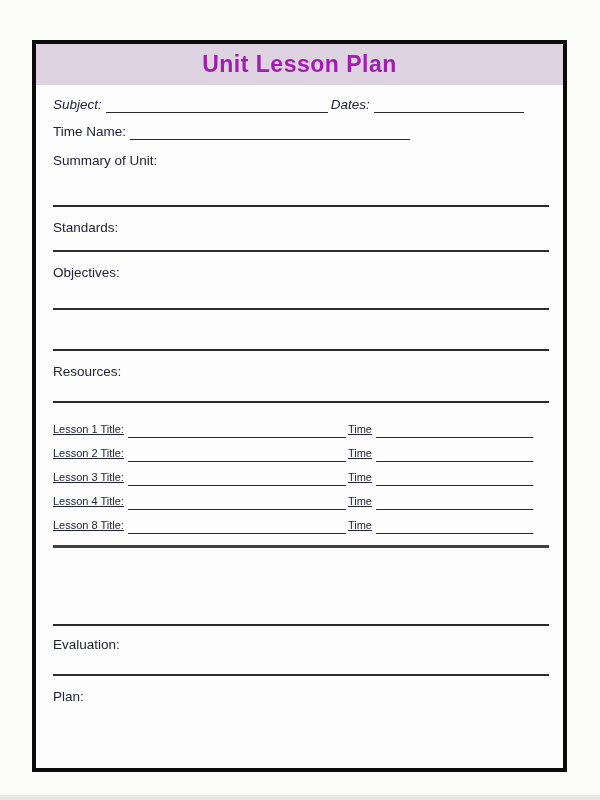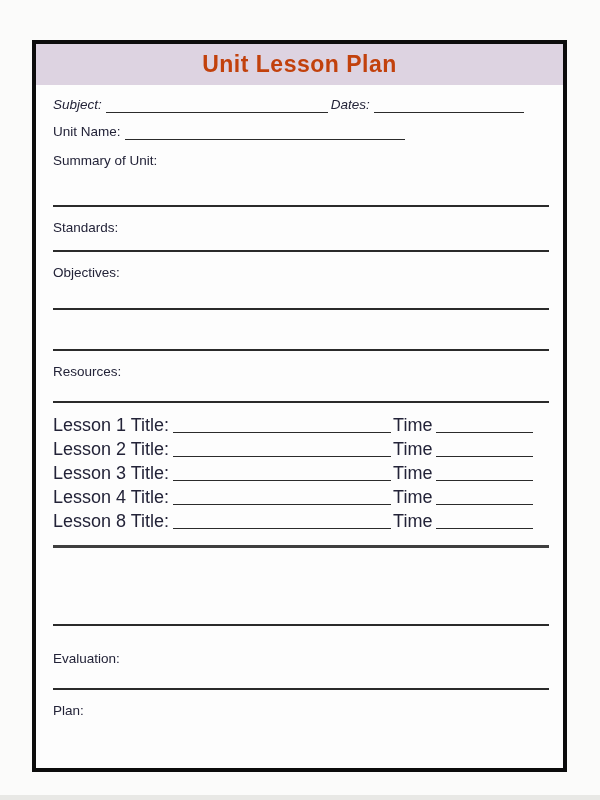--- a/index.html
+++ b/index.html
@@ -28,21 +28,21 @@
   .header-band{
     height:41px;
     background:var(--header-band);
     display:flex;
     align-items:center;
     justify-content:center;
   }
   .form-title{
     font-size:23px;
     font-weight:bold;
-    color:#c2410c;
+    color:#a21caf;
     letter-spacing:.5px;
   }
   .content{
     padding:0 14px 0 17px;
   }
   .row{
     display:flex;
     align-items:flex-end;
     height:20px;
     font-size:13.5px;
@@ -74,36 +74,38 @@
   .s-standards .write{height:14px;}
   .s-objectives{margin-top:12px;}
   .s-objectives .write{height:27px;}
   .s-materials{margin-top:14px;}
   .s-materials .write{height:25px;}
   .s-resources{margin-top:12px;}
   .s-resources .write{height:21px;}
   .lessons{margin-top:14px;}
   .lesson-row{
     display:flex;
+    align-items:flex-end;
     height:24px;
-    font-size:18px;
+    font-size:11px;
     padding-right:16px;
     padding-bottom:3px;
+    text-decoration:underline;
   }
   .w-lesson-title{width:218px;margin-right:2px;}
   .w-lesson-time{flex:1;}
   .time-lbl{margin-left:0;}
   .thick-rule{
     margin-top:8px;
     height:0;
     border-top:3px solid #3f3f3f;
   }
   .s-assignment{margin-top:14px;}
   .s-assignment .write{height:62px;}
-  .s-evaluation{margin-top:24px;}
+  .s-evaluation{margin-top:10px;}
   .s-evaluation .write{height:21px;}
   .s-notes{margin-top:12px;}
   .s-notes .write{height:30px;border:none;}
   .bottom-strip{
     position:absolute;
     left:0; bottom:0;
     width:600px; height:5px;
     background:#e8e8e5;
   }
 </style>
@@ -119,21 +121,21 @@
   <div class="content">
 
     <div class="row subject-row">
       <span class="lbl">Subject:</span>
       <span class="blank w-subject"></span>
       <span class="lbl">Dates:</span>
       <span class="blank w-dates"></span>
     </div>
 
     <div class="row unitname-row">
-      <span class="lbl">Unit Name:</span>
+      <span class="lbl">Time Name:</span>
       <span class="blank w-unitname"></span>
     </div>
 
     <section class="fsection s-summary">
       <div class="slabel">Summary of Unit:</div>
       <div class="write"></div>
       <div class="rule"></div>
     </section>
 
     <section class="fsection s-standards">

